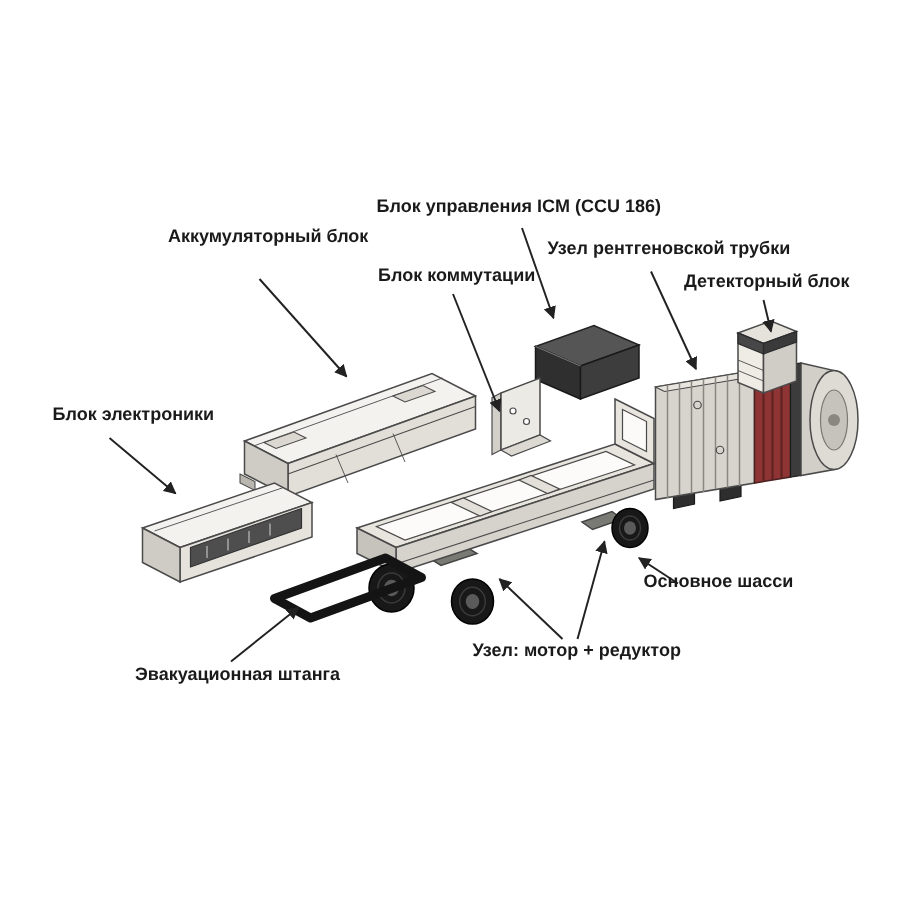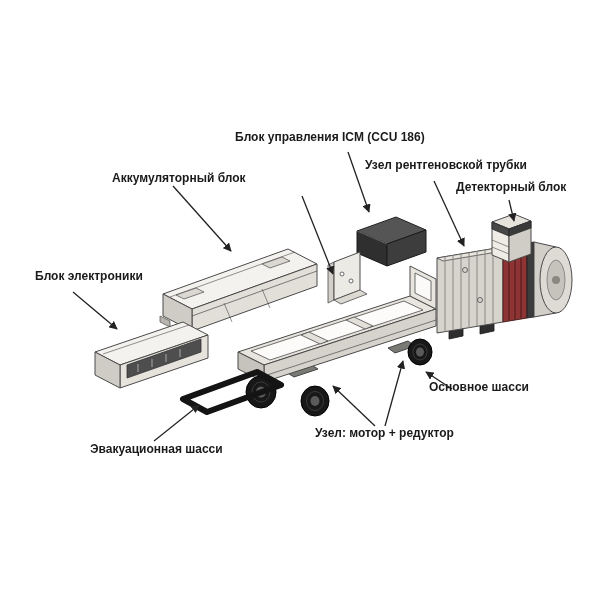--- a/index.html
+++ b/index.html
@@ -157,22 +157,23 @@
       <line x1="434" y1="181" x2="464" y2="246" marker-end="url(#arrow)"></line>
       <line x1="509" y1="200" x2="514" y2="221" marker-end="url(#arrow)"></line>
       <line x1="73" y1="292" x2="117" y2="329" marker-end="url(#arrow)"></line>
       <line x1="452" y1="389" x2="426" y2="372" marker-end="url(#arrow)"></line>
       <line x1="375" y1="426" x2="333" y2="386" marker-end="url(#arrow)"></line>
       <line x1="385" y1="426" x2="403" y2="361" marker-end="url(#arrow)"></line>
       <line x1="154" y1="441" x2="199" y2="405" marker-end="url(#arrow)"></line>
     </g>
   </svg>
 
-  <div class="lbl" style="left:235px; top:131px">Блок управления ICM (CCU 186)</div>
-  <div class="lbl" style="left:112px; top:172px">Аккумуляторный блок</div>
+  <div class="lbl" style="left:251px; top:131px">Блок управления ICM (CCU 186)</div>
+  <div class="lbl" style="left:112px; top:151px">Аккумуляторный блок</div>
+  <div class="lbl" style="left:252px; top:177px">Блок коммутации</div>
   <div class="lbl" style="left:365px; top:159px">Узел рентгеновской трубки</div>
   <div class="lbl" style="left:456px; top:181px">Детекторный блок</div>
   <div class="lbl" style="left:35px;  top:270px">Блок электроники</div>
   <div class="lbl" style="left:429px; top:381px">Основное шасси</div>
   <div class="lbl" style="left:315px; top:427px">Узел: мотор + редуктор</div>
-  <div class="lbl" style="left:90px;  top:443px">Эвакуационная шасси</div>
+  <div class="lbl" style="left:90px;  top:443px">Эвакуационная штанга</div>
 
 </div>
 
 </body></html>

